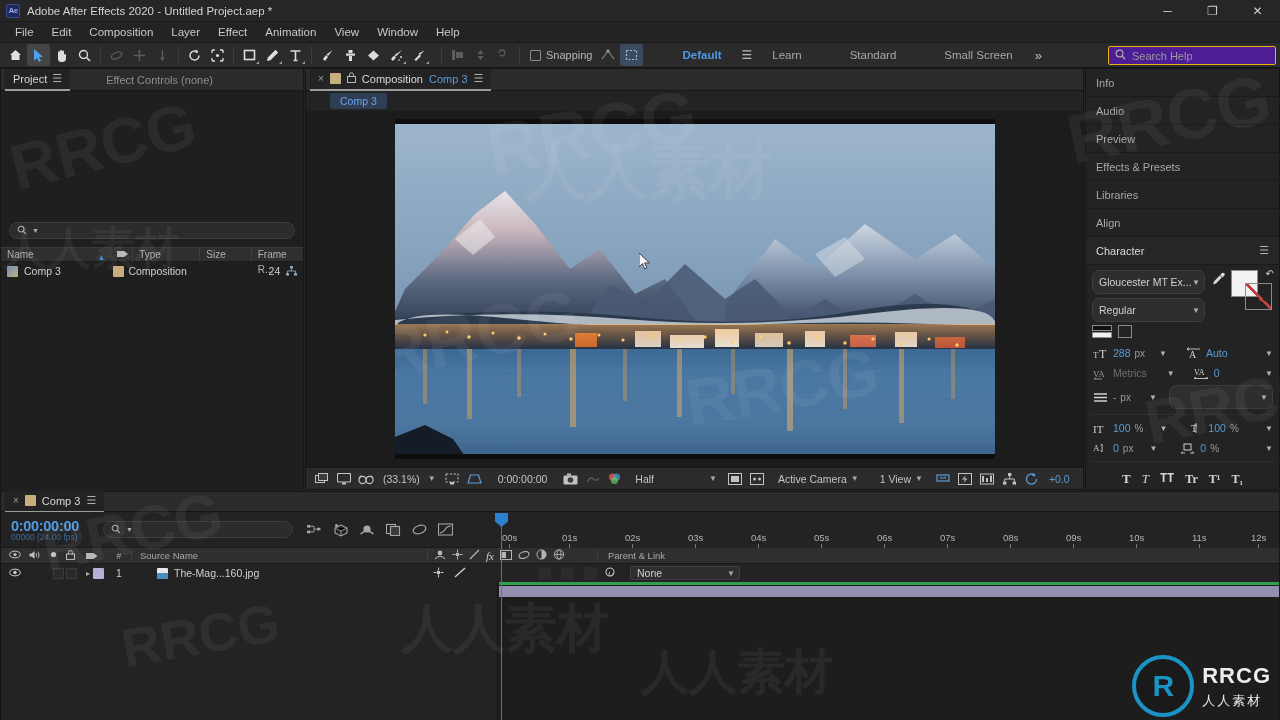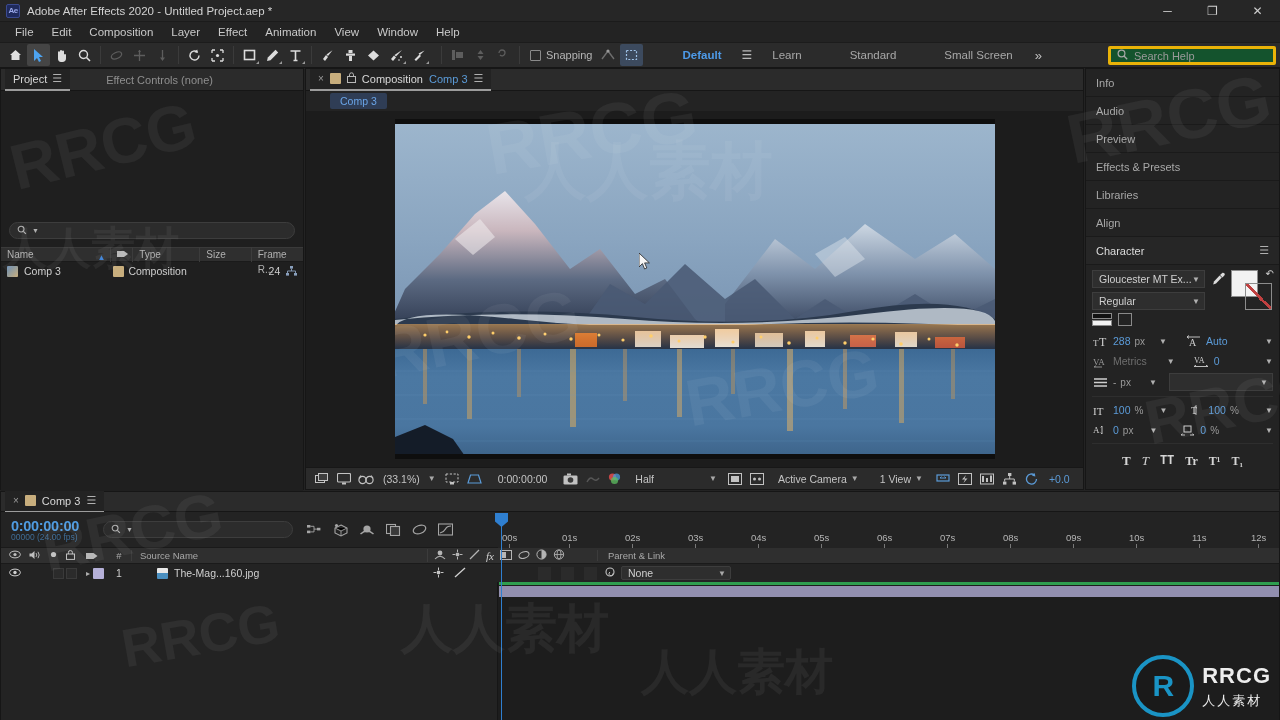--- a/index.html
+++ b/index.html
@@ -59,21 +59,21 @@
   .snapping { display: flex; align-items: center; gap: 5px; margin-left: 6px; color:#b5b5b5; font-size:11px;}
   .snap-box { width: 11px; height: 11px; border: 1px solid #8a8a8a; border-radius:1px; }
 
   .ws-tabs { display: flex; align-items: center; margin-left: 26px; gap: 0; }
   .ws-tab { font-size: 11.5px; color: #a8a8a8; padding: 3px 14px; }
   .ws-tab.sel { color: #4d9ae8; font-weight: bold; }
   .ws-menu { color: #b8b8b8; font-size: 12px; padding: 0 6px; }
   .chev2 { color: #c0c0c0; font-size: 13px; padding: 0 8px; }
   .search-help {
     position: absolute; right: 4px; top: 3px; width: 168px; height: 19px;
-    background: #14532d; border: 3px solid #eab308; border-radius: 2px;
+    background: #4c1d95; border: 1px solid #eab308; border-radius: 2px;
     display: flex; align-items: center; padding-left: 6px; gap: 6px;
     color: #9a9a9a; font-size: 11px;
   }
 
   
   .workspace { position: relative; height: 672px; }
 
   
   .panel { position: absolute; background: #232323; border: 1px solid #161616; }
   .panel-tabs {
@@ -145,22 +145,22 @@
   #right-panel { left: 1085px; top: 0; width: 195px; height: 422px; background:#232323; }
   .rp-item {
     height: 28px; display: flex; align-items: center; padding: 0 10px;
     font-size: 11px; color: #a8a8a8; border-bottom: 1px solid #1a1a1a;
     justify-content: space-between;
   }
   .rp-item.active { color: #dcdcdc; background: #262626; font-weight: normal; }
   .char-body { padding: 5px 6px 0 6px; }
   .char-row { display: flex; align-items: center; gap: 4px; margin-bottom: 4px; }
   .fselect {
-    background: #2e2e2e; border: 1px solid #3d3d3d; border-radius: 0;
-    height: 18px; display: flex; align-items: center; justify-content: space-between;
+    background: #2e2e2e; border: 1px solid #3d3d3d; border-radius: 7px;
+    height: 24px; display: flex; align-items: center; justify-content: space-between;
     padding: 0 4px 0 6px; font-size: 10.5px; color: #d0d0d0;
   }
   .cicon { width: 17px; height: 16px; display:flex; align-items:center; justify-content:center; color: #cfcfcf; font-size: 11px;}
   .cnum { color: #5b9bd8; font-size: 10.5px; }
   .cunit { color: #9a9a9a; font-size: 10px; }
   .cnum.dim { color: #6e6e6e; }
   .tcaret { color: #b0b0b0; font-size: 8px; }
   .char-sep { height: 1px; background: #2e2e2e; margin: 5px 0; }
   .style-row { display: flex; align-items: center; justify-content: center; gap: 11px; padding-top: 4px; color: #d5d5d5; }
   .swatch-wrap { position: relative; width: 42px; height: 40px; }
@@ -1134,21 +1134,21 @@
           <span>
             <svg width="12" height="11" viewBox="0 0 12 11">
                 <line x1="1" y1="10" x2="11" y2="1" stroke="#d0d0d0" stroke-width="1.3"></line>
               </svg>
           </span>
           <span style="flex:1"></span>
           <span style="width:13px;height:13px;background:#2b2b2b"></span>
           <span style="width:13px;height:13px;background:#2b2b2b"></span>
           <span style="width:13px;height:13px;background:#2b2b2b"></span>
         </div>
-        <div style="flex:1;display:flex;align-items:center;gap:3px;padding-left:8px">
+        <div style="flex:1;display:flex;align-items:center;gap:12px;padding-left:8px">
           <span>
             <svg width="13" height="12" viewBox="0 0 13 12">
                 <circle cx="5" cy="6" r="4" fill="none" stroke="#c5c5c5" stroke-width="1.1"></circle>
                 <path d="M5 6 a2 2 0 103 1.4" fill="none" stroke="#c5c5c5" stroke-width="1"></path>
               </svg>
           </span>
           <span style="width:110px;background:#2e2e2e;border:1px solid #3d3d3d;border-radius:2px;height:14px;display:flex;align-items:center;justify-content:space-between;padding:0 4px 0 6px">
             <span>None</span>
             <span class="chev">▼</span>
           </span>

